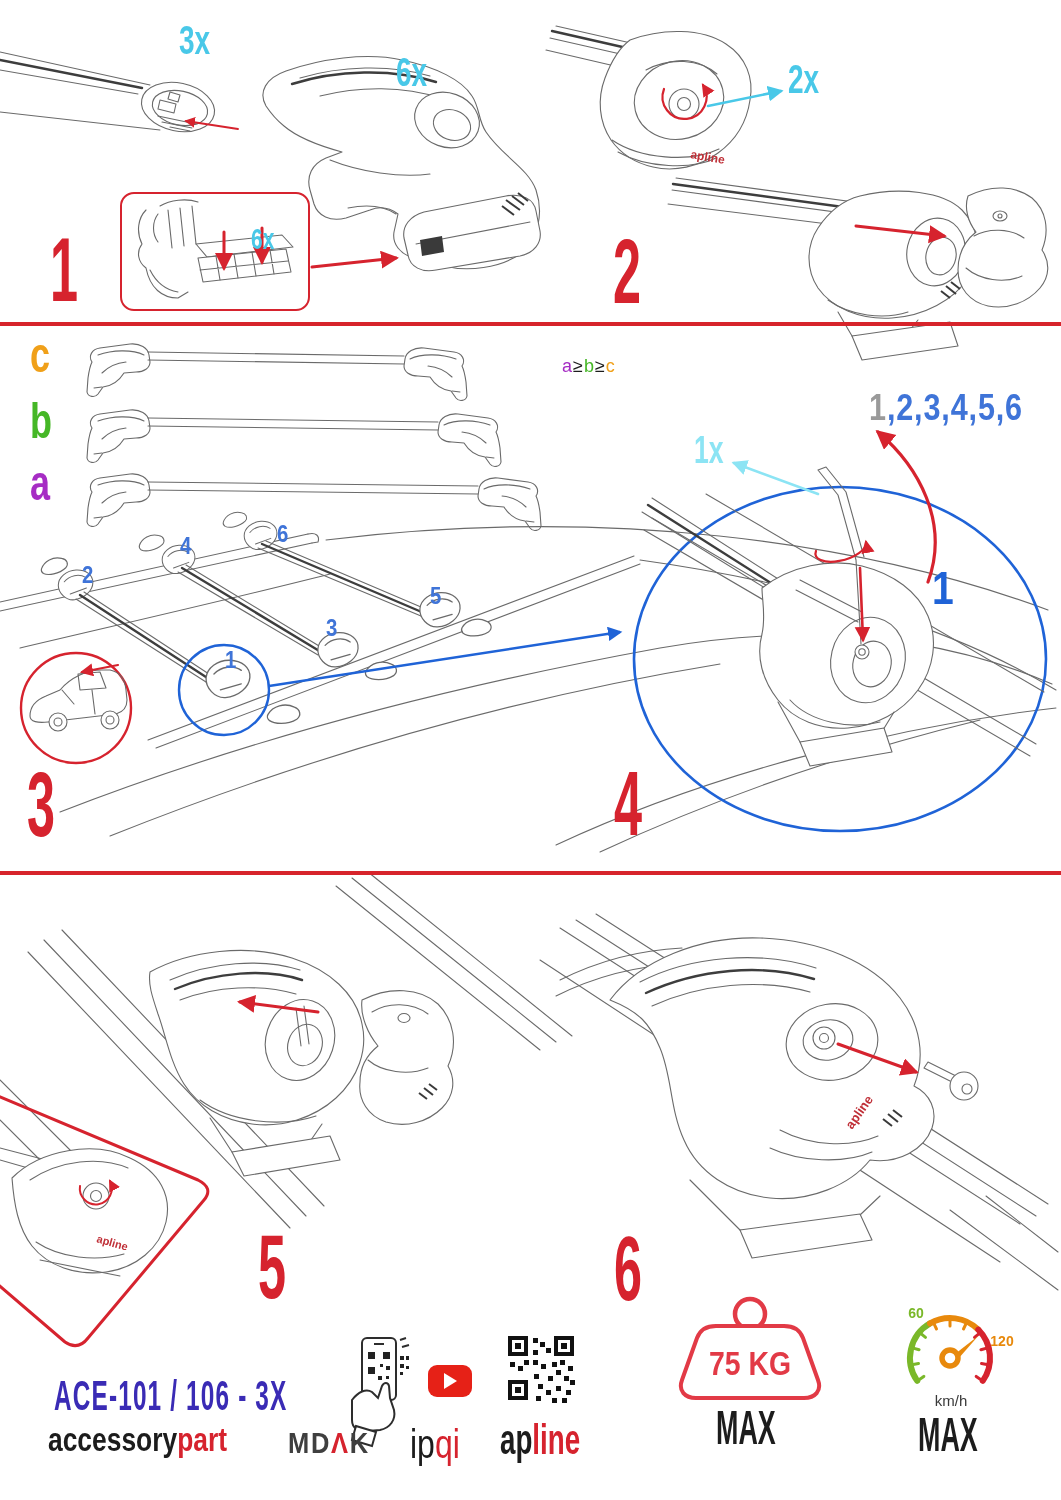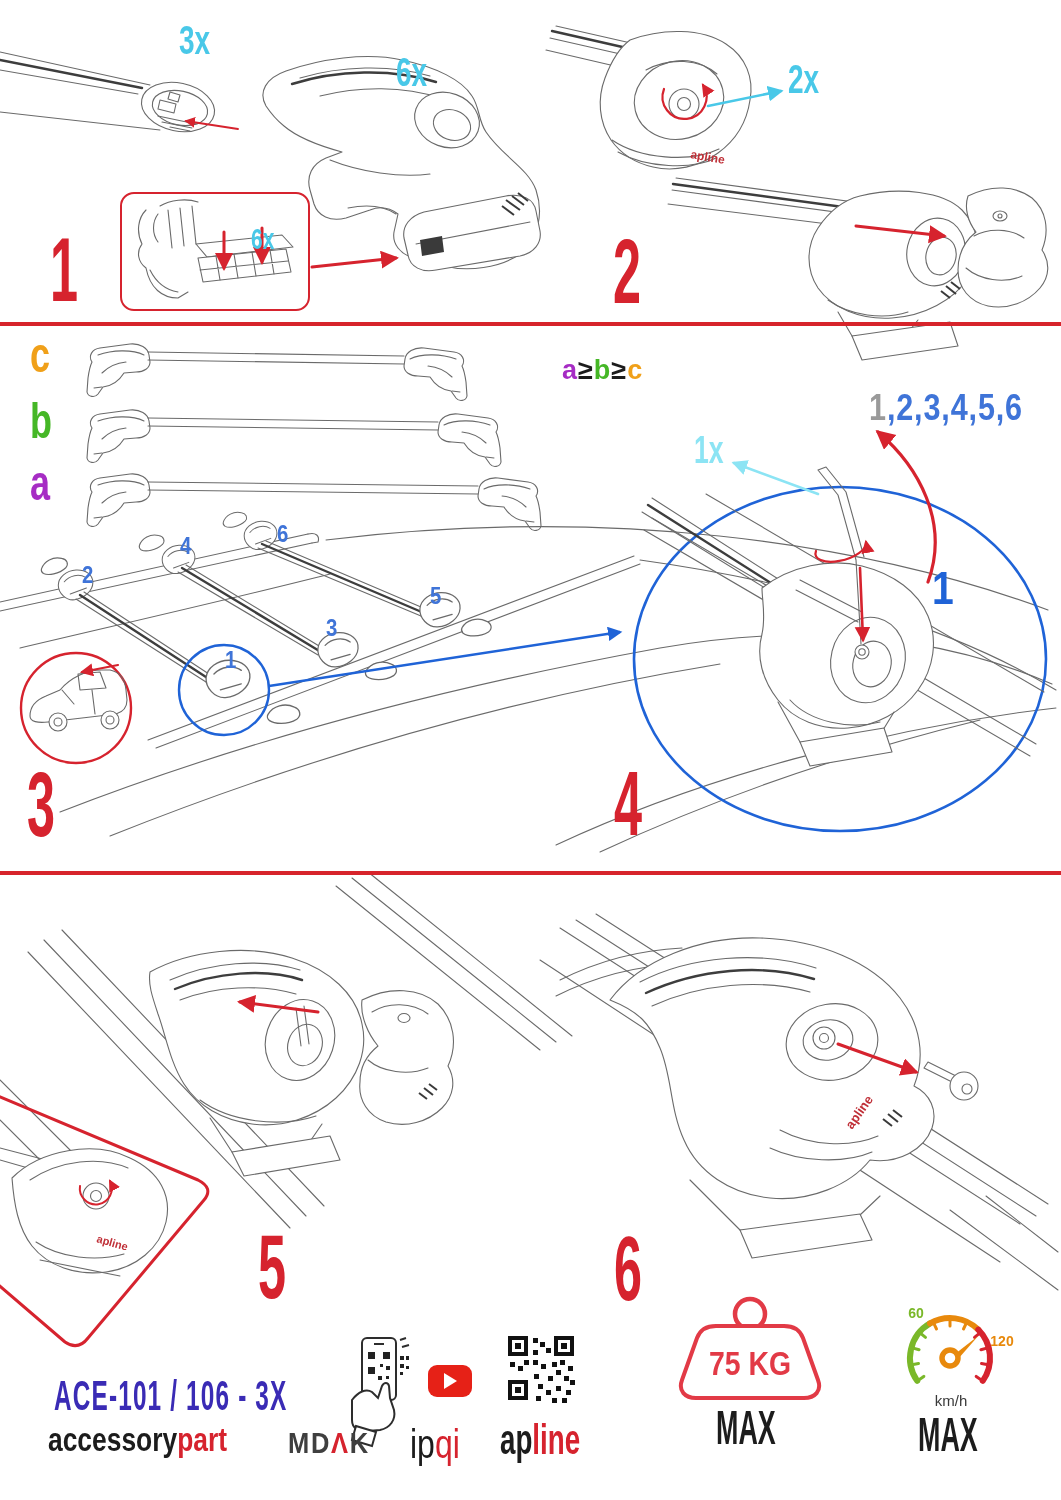--- a/index.html
+++ b/index.html
@@ -16,21 +16,21 @@
   .cyan{stroke:#49c8e8;fill:none;stroke-linecap:round;}
   .lcyan{stroke:#8ce4f4;fill:none;stroke-linecap:round;}
   .t{position:absolute;white-space:nowrap;line-height:1;transform-origin:left top;}
   .num{color:#d6232e;font-size:90px;font-weight:700;transform:scaleX(0.56);}
   .qty{color:#49c8e8;font-size:40px;font-weight:600;transform:scaleX(0.70);}
   .qtysm{color:#49c8e8;font-size:30px;font-weight:600;transform:scaleX(0.70);}
   .qtylc{color:#8ce4f4;font-size:38px;font-weight:600;transform:scaleX(0.70);}
   .abc{font-size:50px;font-weight:700;transform:scaleX(0.72);}
   .bn{color:#3f74d8;font-size:24px;font-weight:700;transform:scaleX(0.85);}
   .bnbig{color:#1f63d7;font-size:46px;font-weight:700;transform:scaleX(0.85);}
-  .rule{font-size:27px;font-weight:700;letter-spacing:1px;}
+  .rule{font-size:18px;font-weight:400;letter-spacing:1px;}
   .seq{font-size:36px;font-weight:700;transform:scaleX(0.85);letter-spacing:1px;}
   .pcode{color:#3a2bb5;font-size:42px;font-weight:700;transform:scaleX(0.58);letter-spacing:2px;}
   .brand1{font-size:33px;font-weight:700;transform:scaleX(0.80);}
   .mdak{color:#3f3f3f;font-size:30px;font-weight:700;transform:scaleX(0.85);letter-spacing:2px;}
   .ipqi{font-size:40px;font-weight:500;transform:scaleX(0.80);}
   .apl{font-size:42px;font-weight:700;transform:scaleX(0.66);}
   .maxt{color:#1c1c1c;font-size:48px;font-weight:700;transform:scaleX(0.56);}
   .divider{position:absolute;left:0;width:1061px;height:4px;background:#d7242b;}
   .insetbox{position:absolute;left:120px;top:192px;width:186px;height:115px;
             border:2.5px solid #d6232e;border-radius:14px;}

